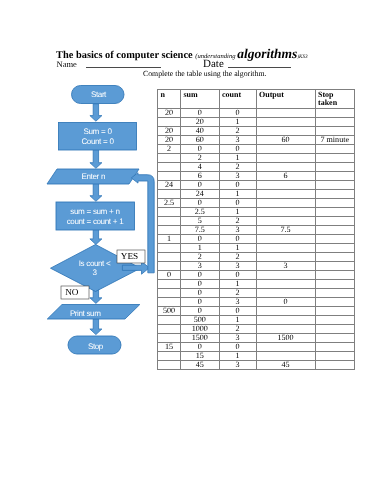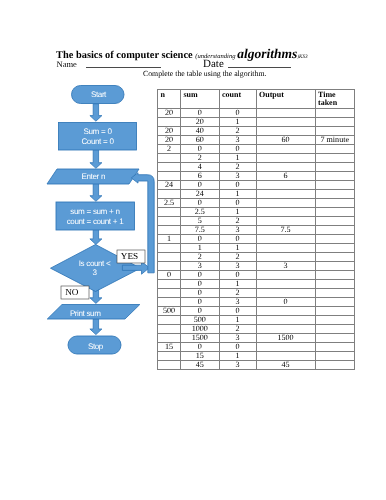--- a/index.html
+++ b/index.html
@@ -95,21 +95,21 @@
         <col class="c2">
         <col class="c3">
         <col class="c4">
       </colgroup>
     <thead>
         <tr>
           <th>n</th>
           <th>sum</th>
           <th>count</th>
           <th>Output</th>
-          <th>Time taken</th>
+          <th>Stop taken</th>
         </tr>
       </thead>
     <tbody>
         <tr>
           <td>20</td>
           <td>0</td>
           <td>0</td>
           <td></td>
           <td></td>
         </tr>

